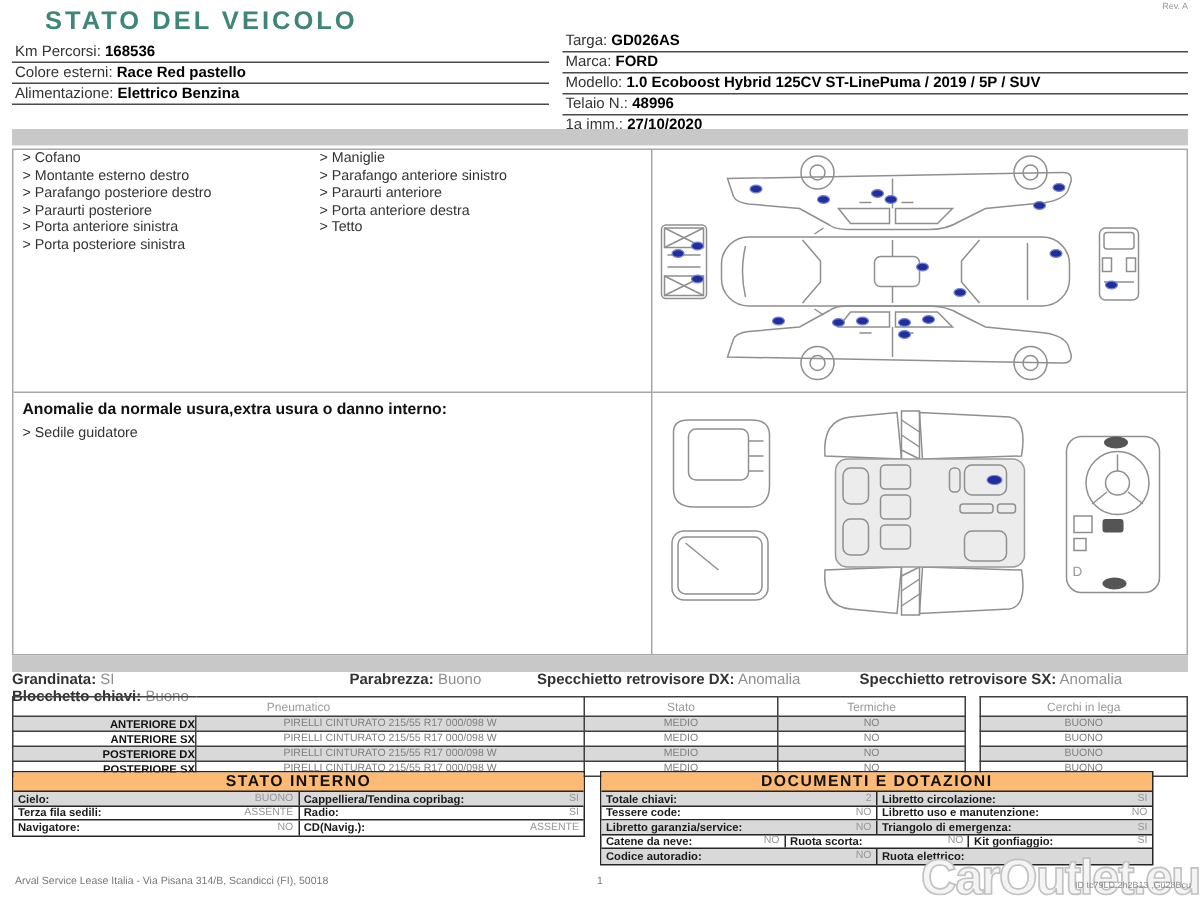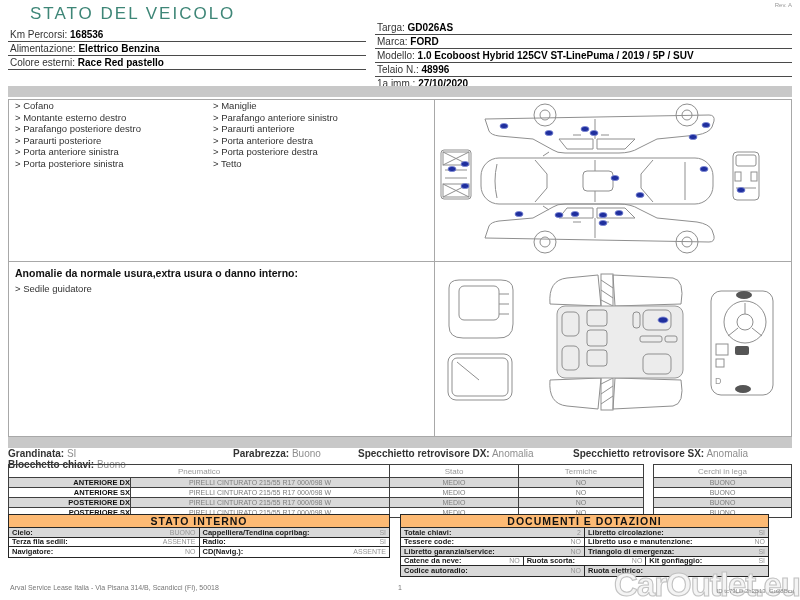--- a/index.html
+++ b/index.html
@@ -1,21 +1,21 @@
 <!DOCTYPE html>
 <html><head>
 <meta charset="utf-8">
 <style>
   html,body{margin:0;padding:0}
   body{width:800px;height:600px;position:relative;overflow:hidden;background:#fff;
        font-family:"Liberation Sans",sans-serif;color:#222;}
   .abs{position:absolute}
 
   
-  #title{left:30px;top:4px;font-size:17px;font-weight:normal;letter-spacing:2px;color:#3e8677}
+  #title{left:30px;top:4px;font-size:17px;font-weight:bold;letter-spacing:2px;color:#3e8677}
   #rev{right:8px;top:2px;font-size:6px;color:#999}
 
   
   .info-block{position:absolute}
   #info-left{left:8px;top:28px;width:358px}
   #info-right{left:375px;top:21px;width:417px}
   .info-row{border-bottom:1px solid #4a4a4a;font-size:10px;color:#333;height:12px;line-height:11px;
             padding:1px 0 0 2px;white-space:nowrap;overflow:hidden}
   .info-row .val{font-weight:bold;color:#000}
 
@@ -76,22 +76,22 @@
              color:#f4f4f4;-webkit-text-stroke:1.1px #c2c2c2}
 </style>
 </head>
 <body>
 
 <div class="abs" id="title">STATO DEL VEICOLO</div>
 <div class="abs" id="rev">Rev. A</div>
 
 <div class="info-block" id="info-left">
   <div class="info-row"><span class="lbl">Km Percorsi:</span> <span class="val">168536</span></div>
+  <div class="info-row"><span class="lbl">Colore esterni:</span> <span class="val">Race Red pastello</span></div>
   <div class="info-row"><span class="lbl">Alimentazione:</span> <span class="val">Elettrico Benzina</span></div>
-  <div class="info-row"><span class="lbl">Colore esterni:</span> <span class="val">Race Red pastello</span></div>
 </div>
 <div class="info-block" id="info-right">
   <div class="info-row"><span class="lbl">Targa:</span> <span class="val">GD026AS</span></div>
   <div class="info-row"><span class="lbl">Marca:</span> <span class="val">FORD</span></div>
   <div class="info-row"><span class="lbl">Modello:</span> <span class="val">1.0 Ecoboost Hybrid 125CV ST-LinePuma / 2019 / 5P / SUV</span></div>
   <div class="info-row"><span class="lbl">Telaio N.:</span> <span class="val">48996</span></div>
   <div class="info-row"><span class="lbl">1a imm.:</span> <span class="val">27/10/2020</span></div>
 </div>
 
 <div class="graybar" id="bar1"></div>
@@ -106,21 +106,20 @@
         <div class="anom-item">Parafango posteriore destro</div>
         <div class="anom-item">Paraurti posteriore</div>
         <div class="anom-item">Porta anteriore sinistra</div>
         <div class="anom-item">Porta posteriore sinistra</div>
       </div>
       <div class="anom-col">
         <div class="anom-item">Maniglie</div>
         <div class="anom-item">Parafango anteriore sinistro</div>
         <div class="anom-item">Paraurti anteriore</div>
         <div class="anom-item">Porta anteriore destra</div>
-        <div class="anom-item">Porta posteriore destra</div>
         <div class="anom-item">Tetto</div>
       </div>
     </div>
   </div>
 
   <div class="mb-cell bb">
     <svg width="356" height="161" viewBox="0 0 356 161">
       <defs>
         <g id="sideprof">
           <path class="ln" d="M4,38 L8,26 Q10,22 18,21 L52,18 L72,7 Q76,4 84,4 L138,4 Q150,4 158,9 L176,18 L216,22 Q228,24 231,30 L233,36 Q234,42 228,42 Z"></path>

